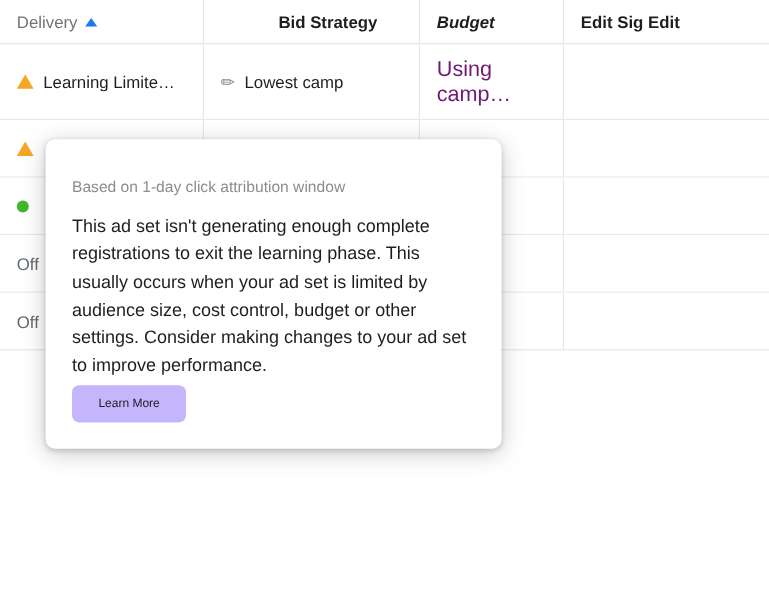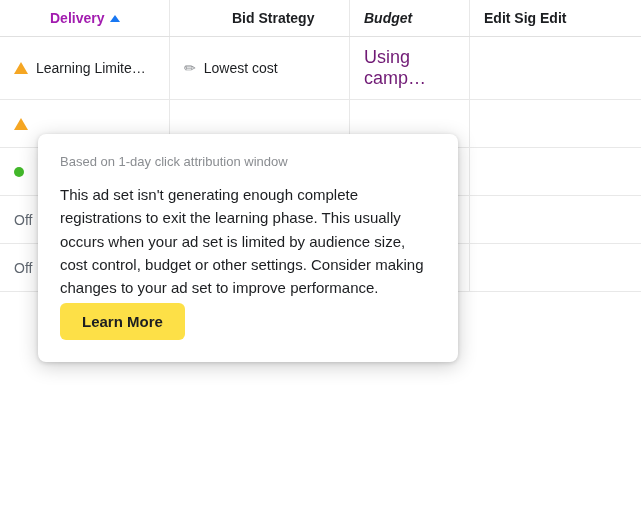--- a/index.html
+++ b/index.html
@@ -23,24 +23,23 @@
     .col-delivery {
       width: 170px;
       padding: 10px 14px;
       display: flex;
       align-items: center;
       gap: 6px;
       border-right: 1px solid #e8e8e8;
     }
 
     .col-delivery .col-title {
-      color: #a21caf;
-      font-weight: 700;
-      font-size: 14px;
-      margin-left: 36px;
+      color: #737373;
+      font-weight: 400;
+      font-size: 14px;
     }
 
     .sort-arrow {
       width: 0;
       height: 0;
       border-left: 5px solid transparent;
       border-right: 5px solid transparent;
       border-bottom: 7px solid #1877f2;
       display: inline-block;
     }
@@ -166,51 +165,51 @@
     }
 
     .text-off {
       font-size: 14px;
       color: #606770;
     }
 
     
     .popover {
       position: absolute;
-      top: 134px;
+      top: 116px;
       left: 38px;
-      width: 420px;
+      width: 380px;
       background: #fff;
       border-radius: 8px;
       box-shadow: 0 4px 20px rgba(0,0,0,0.2), 0 1px 4px rgba(0,0,0,0.15);
-      padding: 20px 22px 22px 22px;
+      padding: 32px 22px 22px 22px;
       z-index: 100;
     }
 
     .popover-subtitle {
       font-size: 13px;
       color: #8a8d91;
       margin-bottom: 14px;
     }
 
     .popover-body {
       font-size: 15px;
       color: #1c1e21;
       line-height: 1.55;
       font-weight: 400;
       margin-bottom: 4px;
     }
 
     .learn-more-btn {
-      background: #fde047;
+      background: #c4b5fd;
       border: none;
       border-radius: 6px;
       padding: 10px 22px;
-      font-size: 15px;
-      font-weight: 700;
+      font-size: 10px;
+      font-weight: 400;
       color: #1c1e21;
       cursor: pointer;
     }
   </style>
 </head>
 <body>
 
 <div class="table-header">
   <div class="col-delivery">
     <span class="col-title">Delivery</span>
@@ -227,21 +226,21 @@
   </div>
 </div>
 
 <div class="table-row">
   <div class="cell-delivery">
     <span class="warning-triangle"></span>
     <span class="cell-delivery-text">Learning Limite…</span>
   </div>
   <div class="cell-bid">
     <span class="pencil-icon">✏</span>
-    <span class="cell-bid-text">Lowest cost</span>
+    <span class="cell-bid-text">Lowest camp</span>
   </div>
   <div class="cell-budget">
     <span class="cell-budget-text">Using camp…</span>
   </div>
   <div style="flex:1; padding:10px 14px;"></div>
 </div>
 
 <div class="table-row">
   <div class="cell-delivery">
     <span class="warning-triangle"></span>

